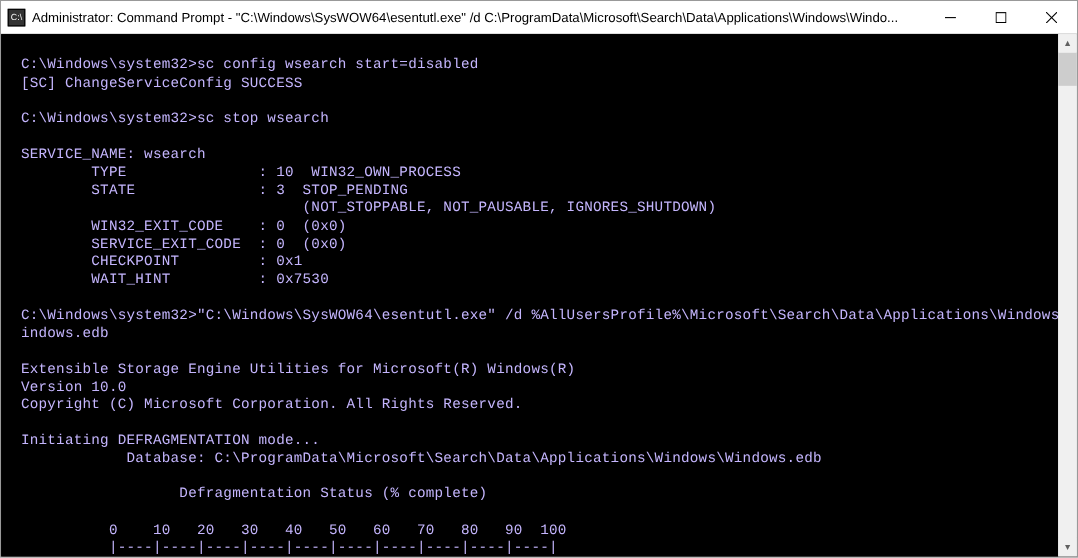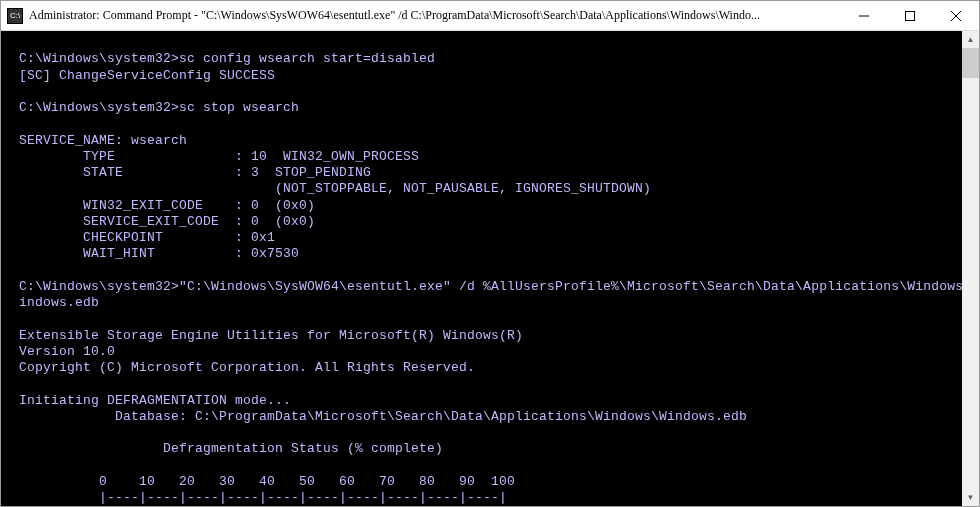--- a/index.html
+++ b/index.html
@@ -35,21 +35,21 @@
       background: #333;
       display: flex;
       align-items: center;
       justify-content: center;
       color: #fff;
       font-size: 8px;
       font-family: sans-serif;
       border: 1px solid #000;
     }
     .titlebar-text {
-      font-family: Liberation Serif, serif;
+      font-family: Liberation Sans, sans-serif;
       font-size: 12px;
       color: #000;
       flex: 1;
       overflow: hidden;
       white-space: nowrap;
       text-overflow: ellipsis;
     }
     .win-controls {
       display: flex;
       height: 100%;

